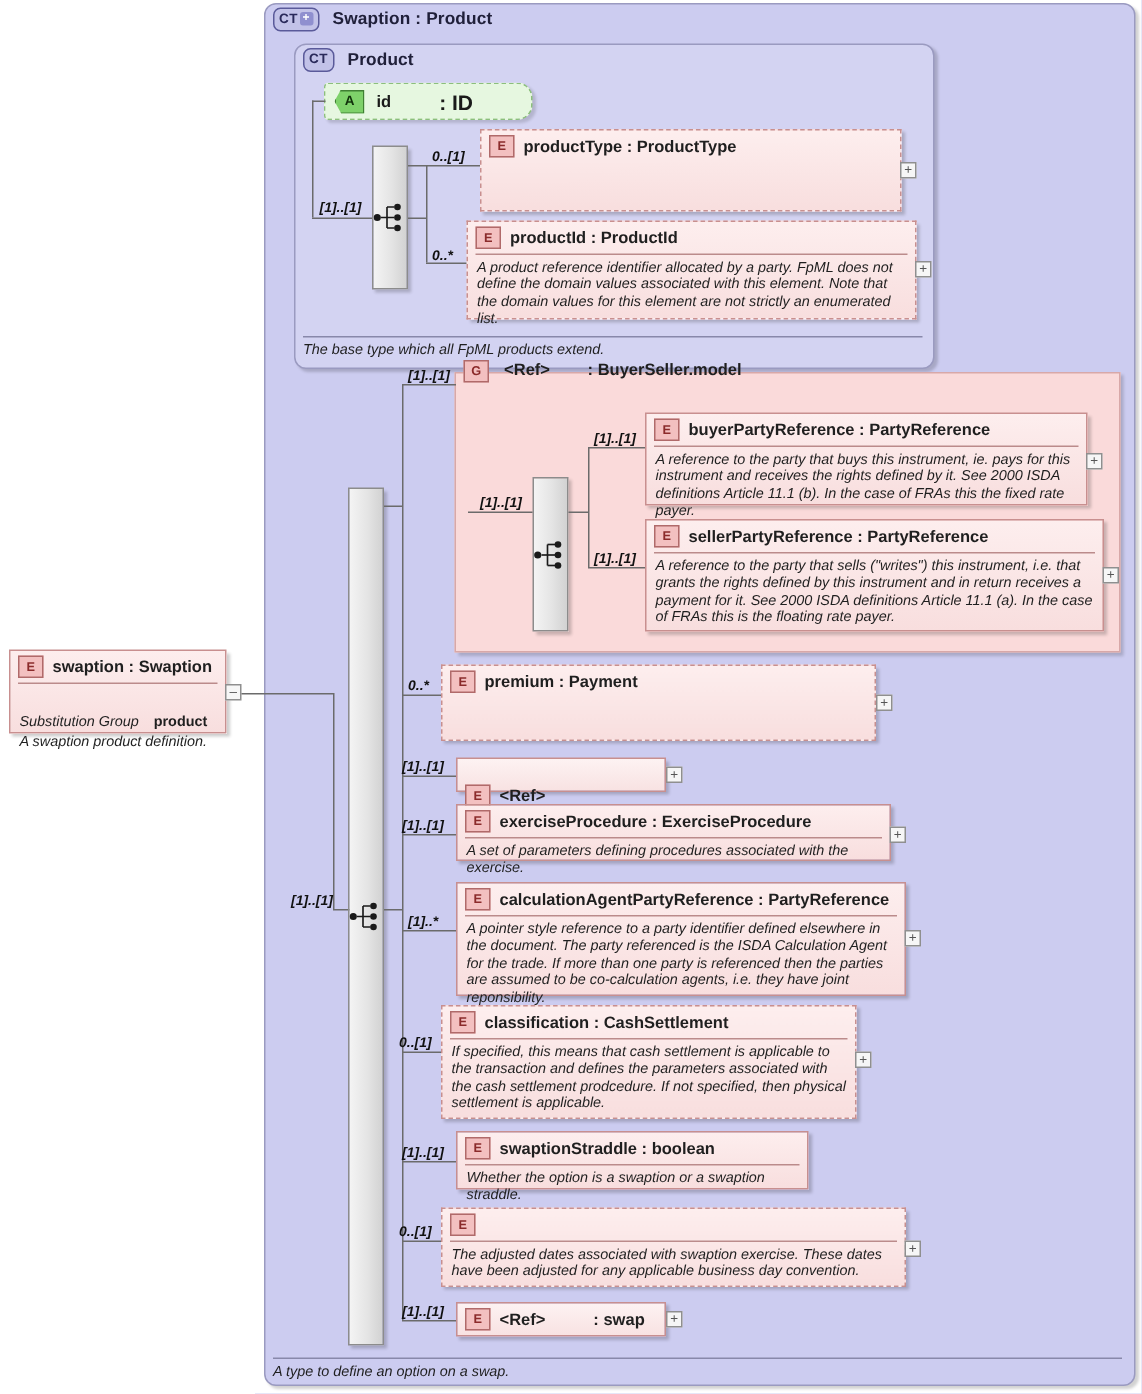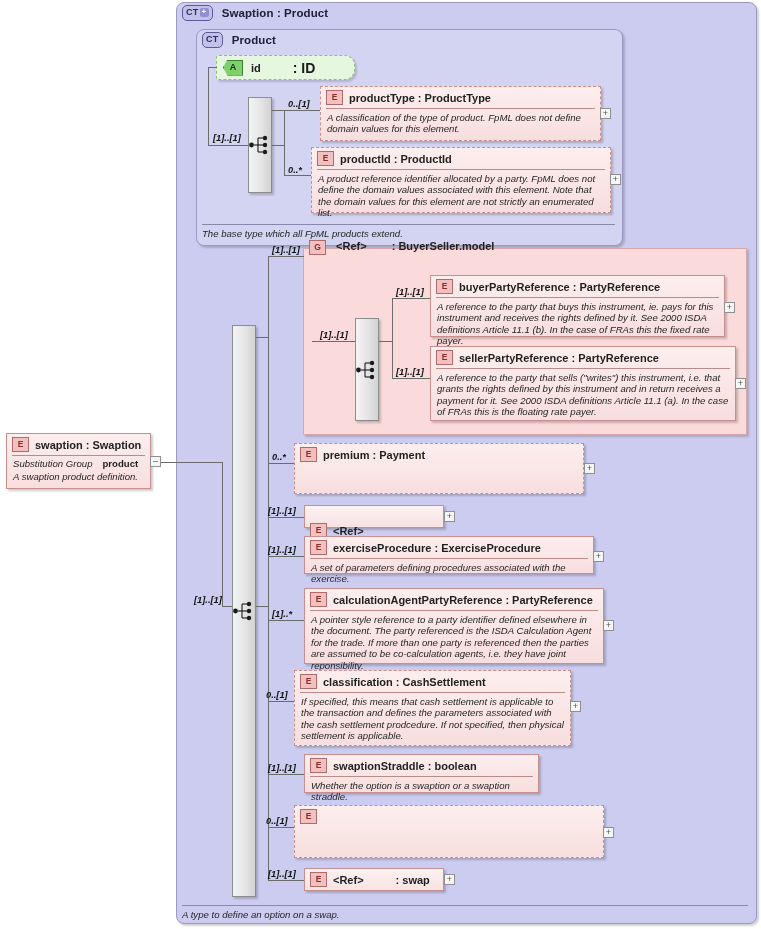--- a/index.html
+++ b/index.html
@@ -88,21 +88,21 @@
     margin:0 5px;
     padding:3px 1px 4px 1px;
     font-style:italic;
     font-size:9.6px;
     line-height:11.4px;
     color:#1f1f1f;
   }
   .subgrp{
     border-top:1px solid #bb8b8b;
     margin:0 5px;
-    padding:2px 1px 1px 1px;
+    padding:20px 1px 1px 1px;
     font-size:9.6px;
     color:#1f1f1f;
   }
   .subgrp i{font-style:italic;}
   .subgrp b{font-weight:bold;font-style:normal;margin-left:10px;}
 
   
   .attrcard{
     background:#e6f7e0;
     border:1px dashed #8cbf7c;
@@ -214,21 +214,20 @@
 <div class="abs hline" style="left:272px;top:145px;width:12px;"></div>
 
 <div class="abs card-lbl" style="left:288px;top:99px;">0..[1]</div>
 <div class="abs card-lbl" style="left:288px;top:165px;">0..*</div>
 
 <div class="abs card optional" style="left:320px;top:86px;width:281px;height:55px;">
   <div class="hdr">
     <span class="eicon">E</span>
     <span class="ename">productType : ProductType</span>
   </div>
-  <div class="doc">A classification of the type of product. FpML does not define domain values for this element.</div>
 </div>
 <div class="abs expbtn" style="left:600px;top:108px;">+</div>
 
 <div class="abs card optional" style="left:311px;top:147px;width:300px;height:66px;">
   <div class="hdr">
     <span class="eicon">E</span>
     <span class="ename">productId : ProductId</span>
   </div>
   <div class="doc">A product reference identifier allocated by a party. FpML does not define the domain values associated with this element. Note that the domain values for this element are not strictly an enumerated list.</div>
 </div>
@@ -383,20 +382,21 @@
   </div>
   <div class="doc">Whether the option is a swaption or a swaption straddle.</div>
 </div>
 
 <div class="abs hline" style="left:268px;top:827px;width:26px;"></div>
 <div class="abs card-lbl" style="left:266px;top:816px;">0..[1]</div>
 <div class="abs card optional" style="left:294px;top:805px;width:310px;height:53px;">
   <div class="hdr">
     <span class="eicon">E</span>
   </div>
+  <div class="doc">The adjusted dates associated with swaption exercise. These dates have been adjusted for any applicable business day convention.</div>
 </div>
 <div class="abs expbtn" style="left:603px;top:827px;">+</div>
 
 <div class="abs hline" style="left:268px;top:880px;width:36px;"></div>
 <div class="abs card-lbl" style="left:268px;top:869px;">[1]..[1]</div>
 <div class="abs card ref" style="left:304px;top:868px;width:140px;height:23px;">
   <div class="hdr">
     <span class="eicon">E</span>
     <span class="ename">&lt;Ref&gt;</span>
     <span class="ename" style="margin-left:26px;">: swap</span>

